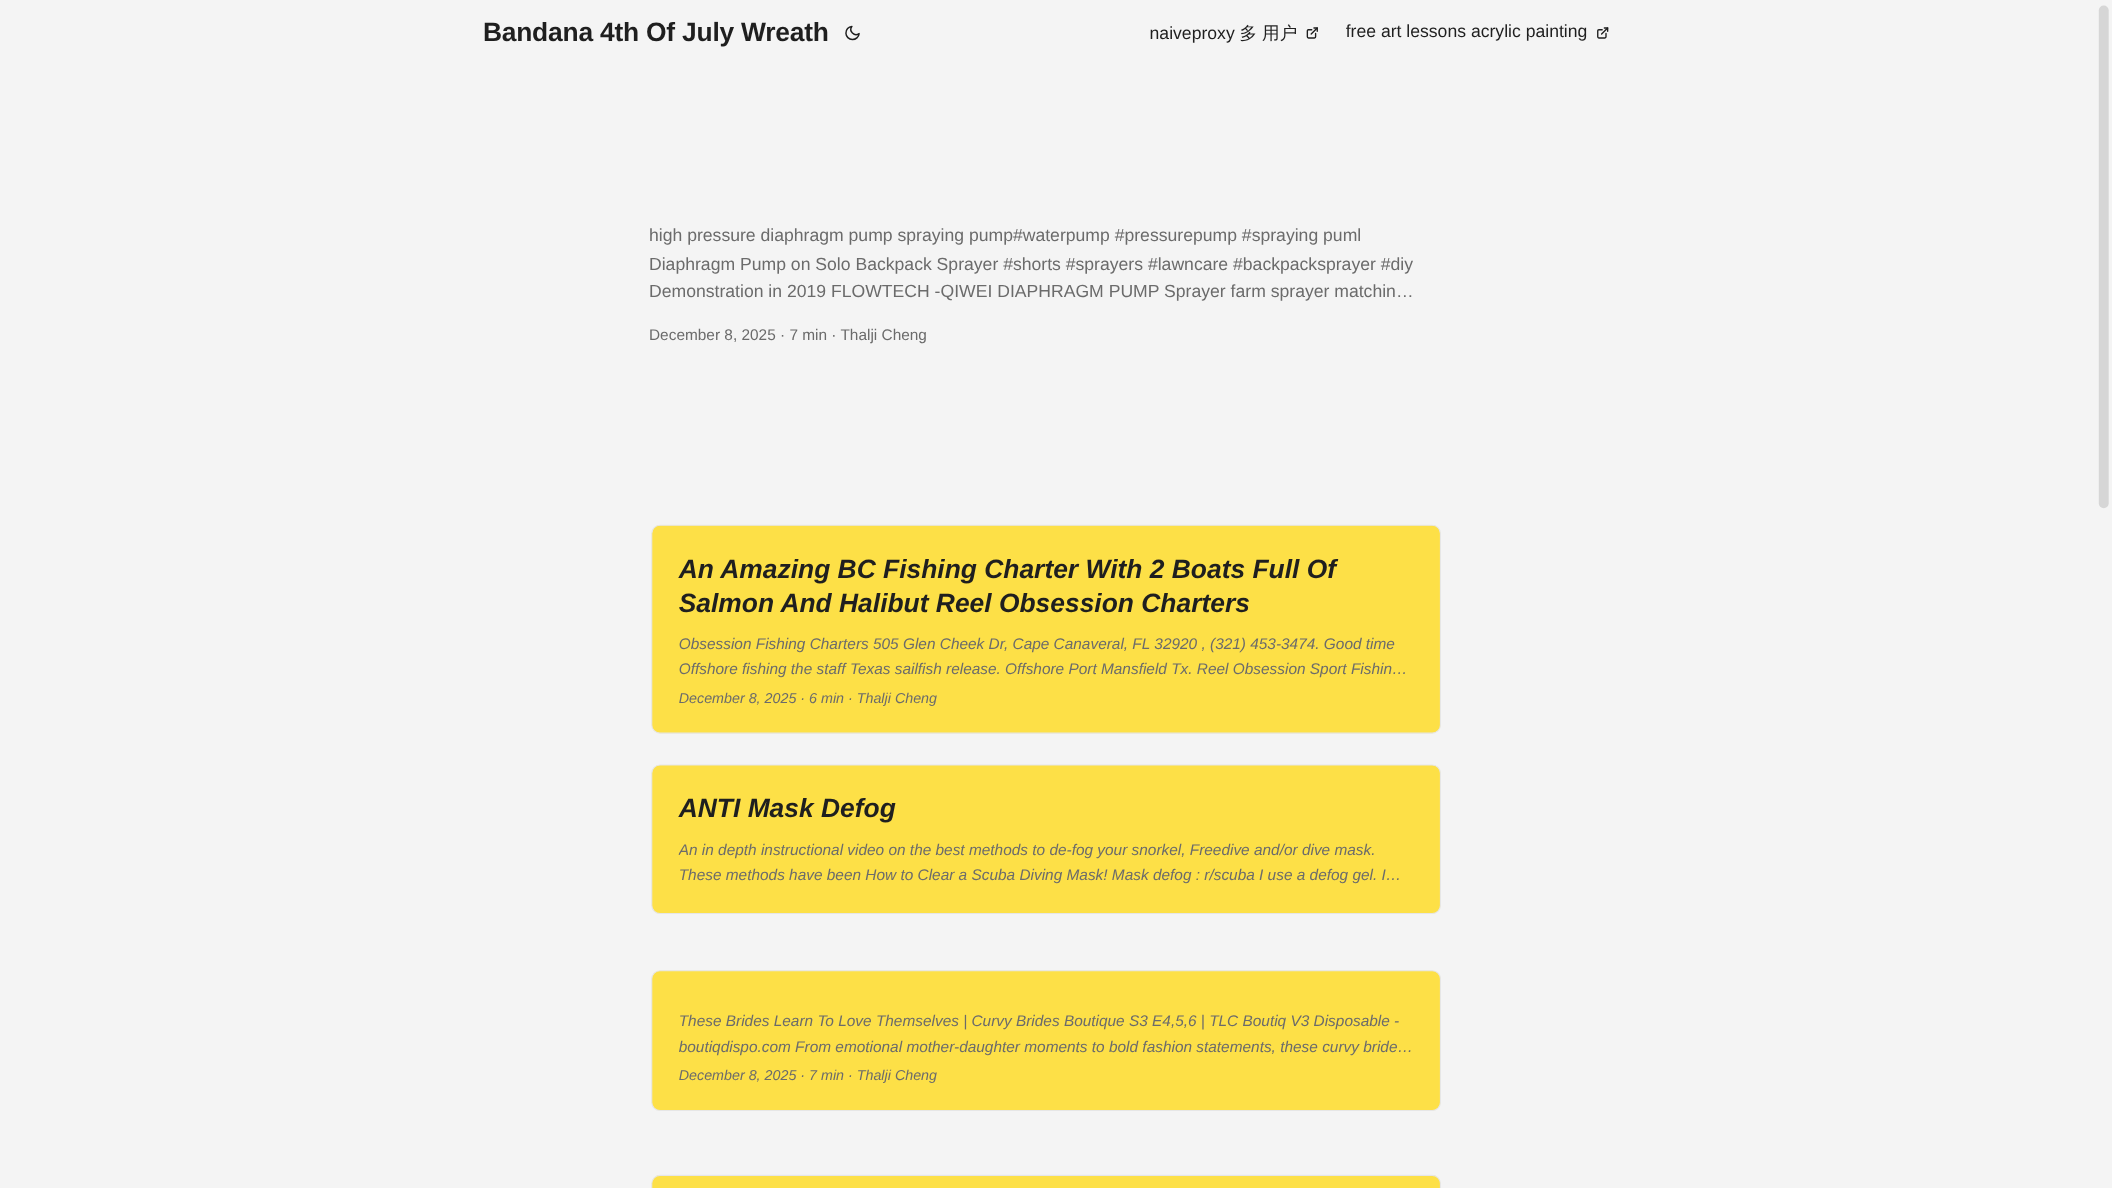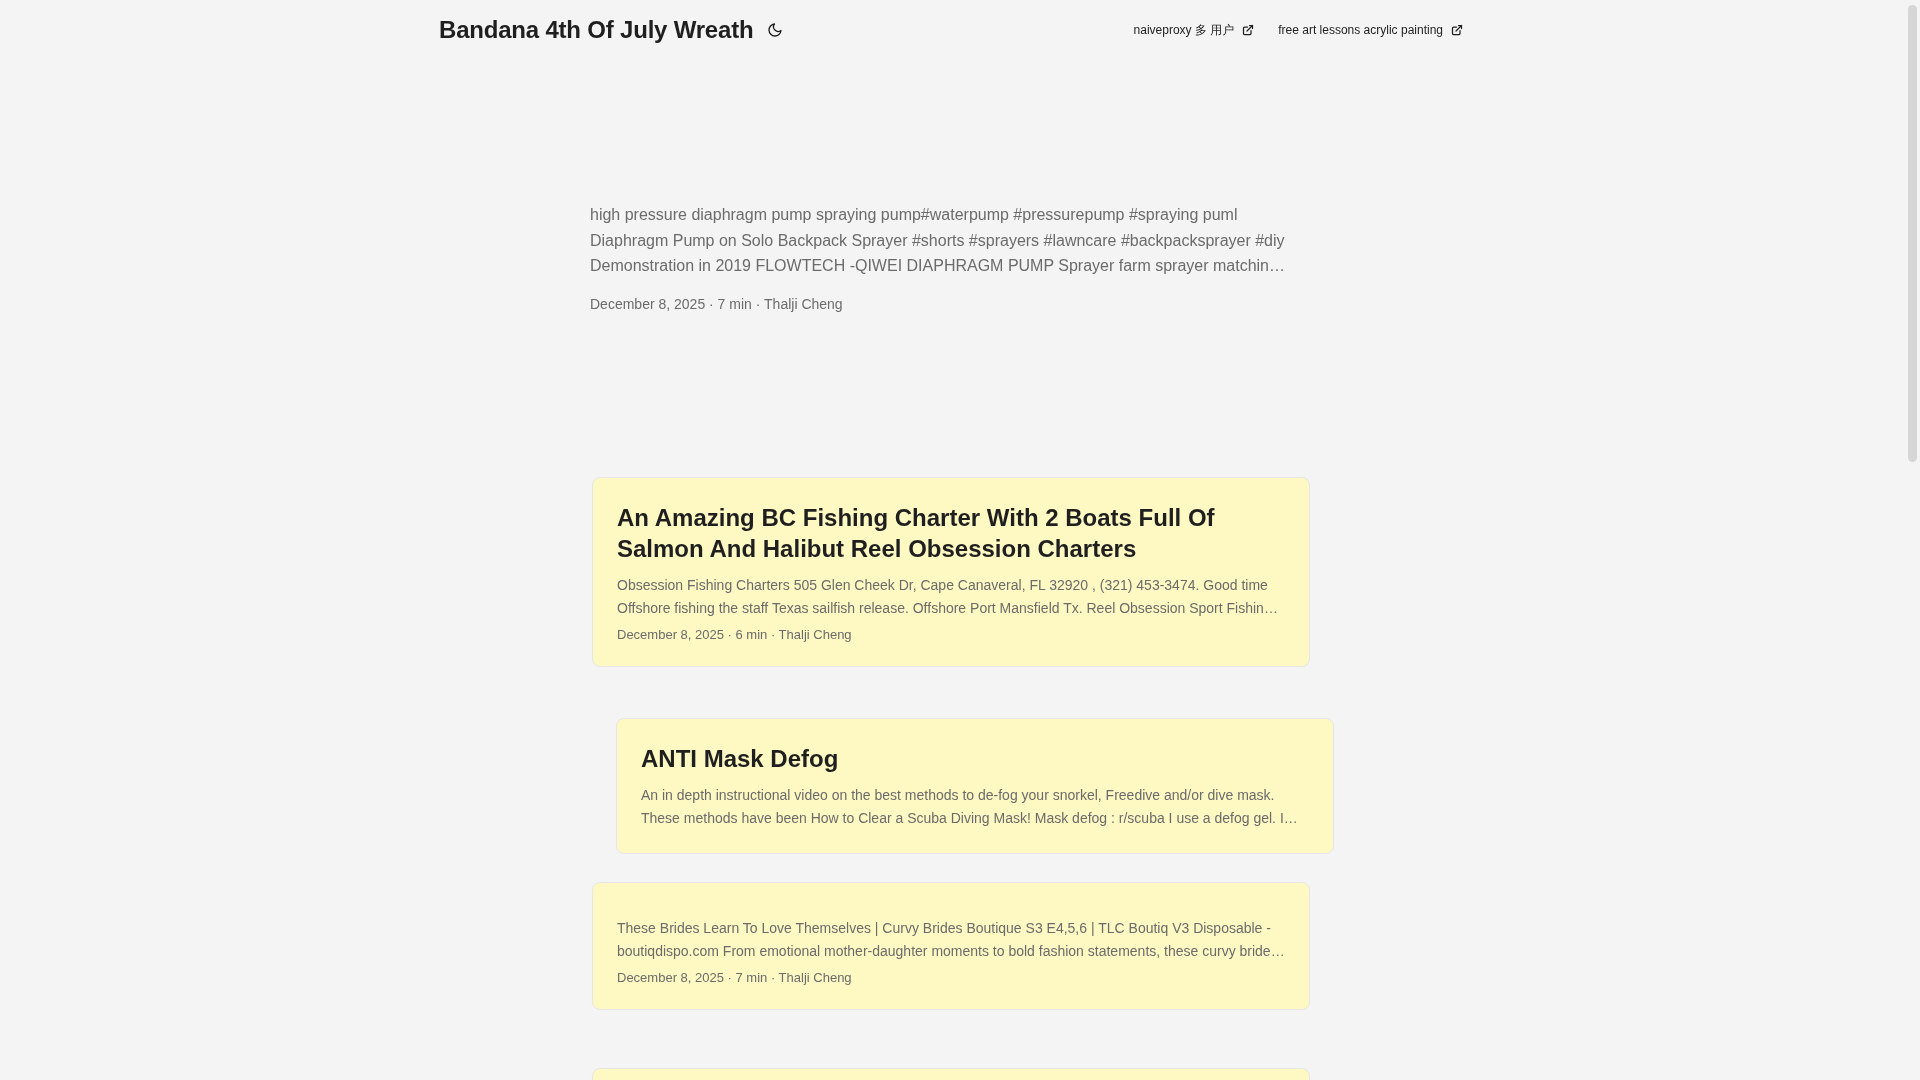--- a/index.html
+++ b/index.html
@@ -13,37 +13,38 @@
 
   
   .header {
     position: absolute; left: 439px; top: 0; width: 1024px; height: 60px;
     display: flex; align-items: center; justify-content: space-between;
   }
   .brand { display: flex; align-items: center; gap: 12px; }
   .brand-title { font-size: 24px; font-weight: 700; color: #1f1f1f; letter-spacing: -0.2px; text-decoration: none; }
   .theme-toggle { width: 20px; height: 20px; display: inline-flex; align-items: center; justify-content: center; cursor: pointer; }
   .nav { display: flex; align-items: center; gap: 24px; }
-  .nav-link { display: inline-flex; align-items: center; gap: 8px; font-size: 12px; color: #1f1f1f; text-decoration: none; }
+  .nav-link { display: inline-flex; align-items: center; gap: 8px; font-size: 16px; color: #1f1f1f; text-decoration: none; }
   .ext-icon { width: 12px; height: 12px; display: inline-flex; }
 
   
   .hero { position: absolute; left: 590px; top: 186px; width: 700px; }
   .hero-title { font-size: 24px; font-weight: 700; color: #1f1f1f; line-height: 36px; }
   .hero-desc {
     margin-top: 16px; font-size: 16px; line-height: 25.5px; color: #6b6b6b;
     display: -webkit-box; -webkit-line-clamp: 3; -webkit-box-orient: vertical; overflow: hidden;
   }
   .hero-meta { margin-top: 17px; font-size: 14px; color: #6b6b6b; }
 
   
   .card {
     position: absolute; left: 592px; width: 718px;
-    background: #fef9c3; border: 1px solid #e6e6e6; border-radius: 8px;
+    background: #fde047; border: 1px solid #e6e6e6; border-radius: 8px;
     padding: 24px;
+    font-style: italic;
   }
   .card-title { font-size: 24px; font-weight: 700; line-height: 31px; color: #1f1f1f; }
   .card-desc {
     margin-top: 10px; font-size: 14px; line-height: 22.5px; color: #6b6b6b;
     display: -webkit-box; -webkit-line-clamp: 2; -webkit-box-orient: vertical; overflow: hidden;
   }
   .card-meta { margin-top: 8px; font-size: 13px; color: #6b6b6b; }
 
   
   .scrollbar-track { position: absolute; right: 0; top: 0; width: 16px; height: 1080px; }
@@ -91,21 +92,21 @@
     <p class="hero-desc">high pressure diaphragm pump spraying pump#waterpump #pressurepump #spraying puml Diaphragm Pump on Solo Backpack Sprayer #shorts #sprayers #lawncare #backpacksprayer #diy Demonstration in 2019 FLOWTECH -QIWEI DIAPHRAGM PUMP Sprayer farm sprayer matching power tools, diaphragm pumps and accessories</p>
     <div class="hero-meta">December 8, 2025 · 7 min · Thalji Cheng</div>
   </article>
 
   <article class="card" style="top:477px;">
     <h2 class="card-title">An Amazing BC Fishing Charter With 2 Boats Full Of Salmon And Halibut Reel Obsession Charters</h2>
     <p class="card-desc">Obsession Fishing Charters 505 Glen Cheek Dr, Cape Canaveral, FL 32920 , (321) 453-3474. Good time Offshore fishing the staff Texas sailfish release. Offshore Port Mansfield Tx. Reel Obsession Sport Fishing charters and more fishing adventures</p>
     <div class="card-meta">December 8, 2025 · 6 min · Thalji Cheng</div>
   </article>
 
-  <article class="card" style="top:718px;margin-left:24px;">
+  <article class="card" style="top:695px;">
     <h2 class="card-title">ANTI Mask Defog</h2>
     <p class="card-desc">An in depth instructional video on the best methods to de-fog your snorkel, Freedive and/or dive mask. These methods have been How to Clear a Scuba Diving Mask! Mask defog : r/scuba I use a defog gel. I apply it before each dive</p>
   </article>
 
   <article class="card" style="top:882px;">
     <p class="card-desc">These Brides Learn To Love Themselves | Curvy Brides Boutique S3 E4,5,6 | TLC Boutiq V3 Disposable - boutiqdispo.com From emotional mother-daughter moments to bold fashion statements, these curvy brides find their perfect gowns</p>
     <div class="card-meta">December 8, 2025 · 7 min · Thalji Cheng</div>
   </article>
 
   <div class="card" style="top:1068px; height:60px;"></div>

